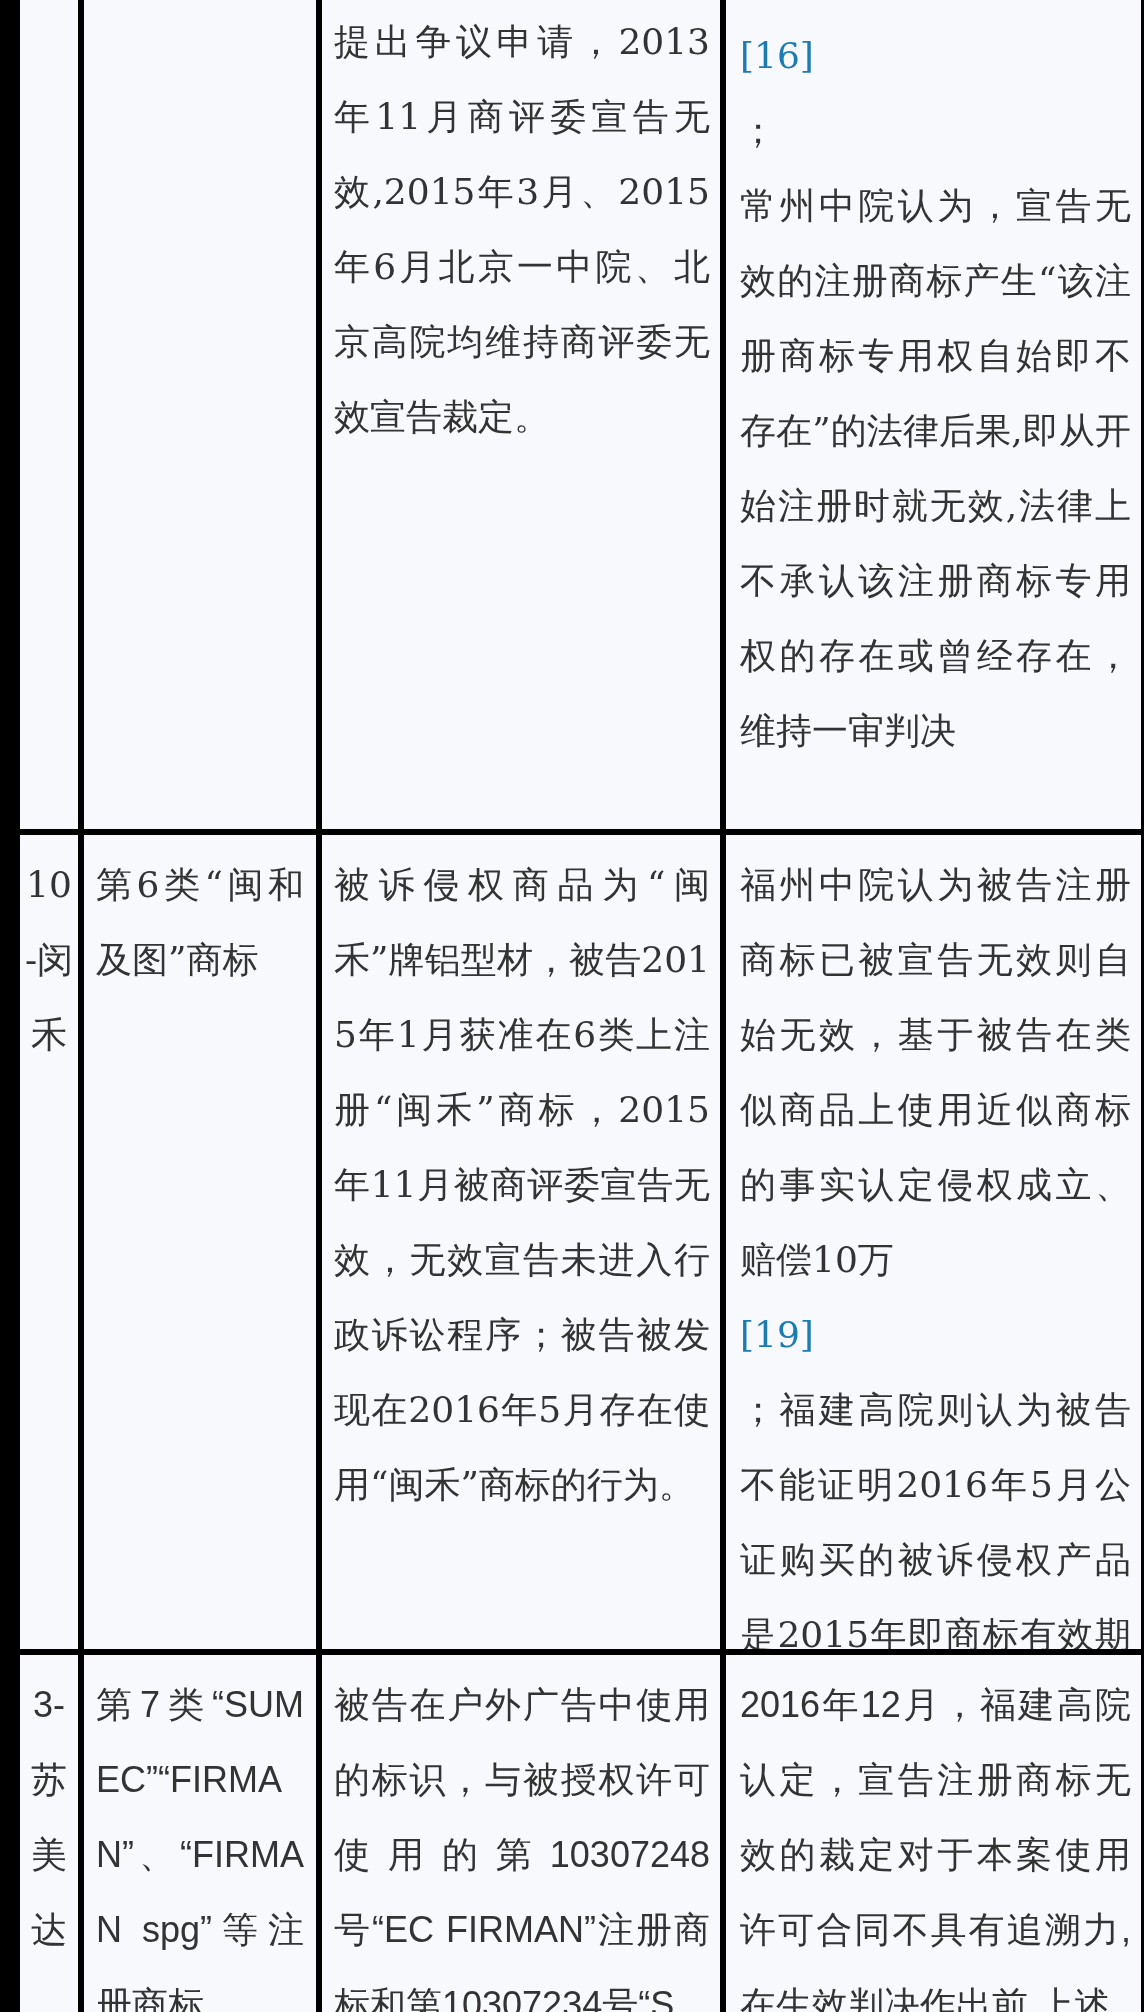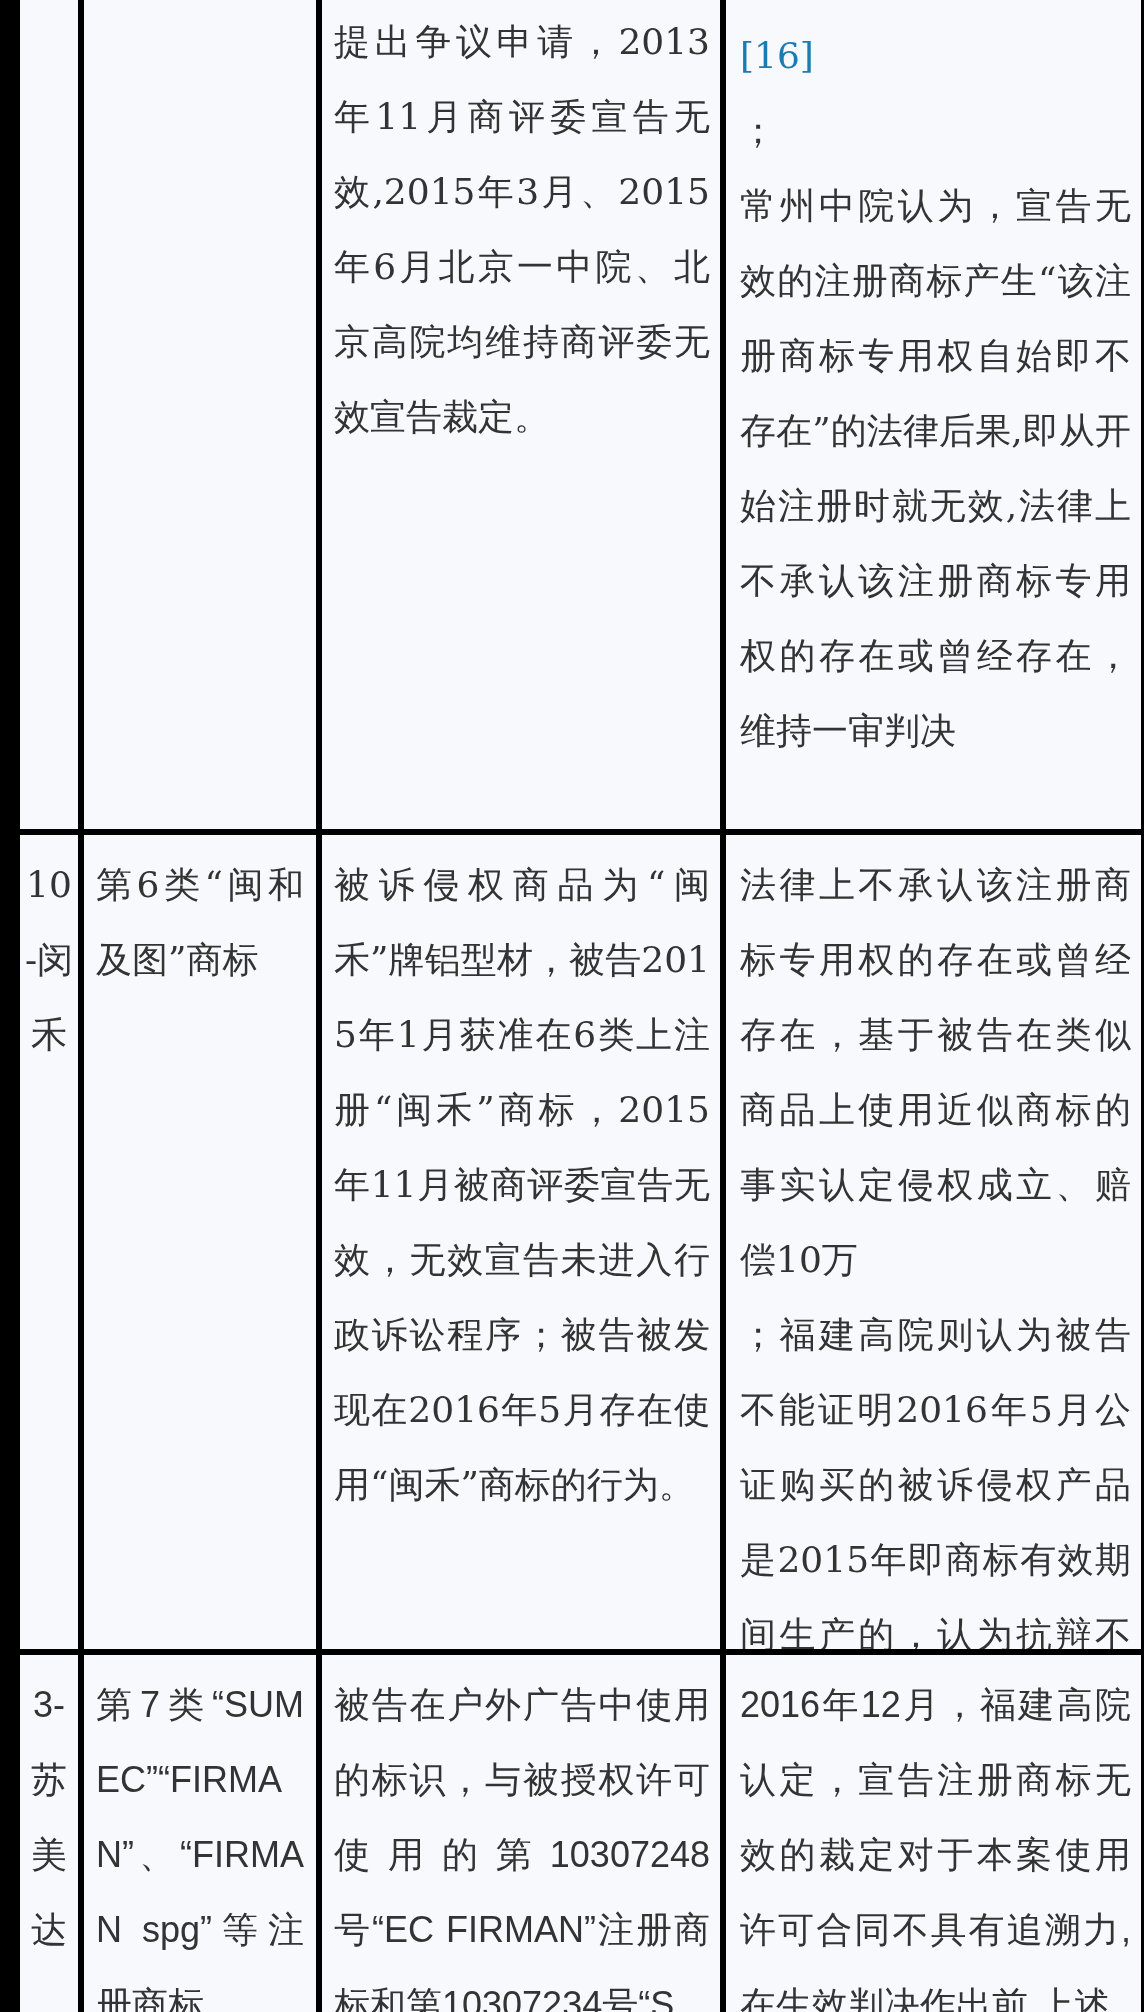--- a/index.html
+++ b/index.html
@@ -76,21 +76,22 @@
         </div><div class="cell mark">
           <div class="para">
             <div class="txt">第6类“闽和及图”商标</div>
           </div>
         </div><div class="cell facts">
           <div class="para">
             <div class="txt">被诉侵权商品为“闽禾”牌铝型材，被告2015年1月获准在6类上注册“闽禾”商标，2015年11月被商评委宣告无效，无效宣告未进入行政诉讼程序；被告被发现在2016年5月存在使用“闽禾”商标的行为。</div>
           </div>
         </div><div class="cell holdings">
           <div class="para">
-            <div class="txt">法律上不承认该注册商标专用权的存在或曾经存在，基于被告在类似商品上使用近似商标的事实认定侵权成立、赔偿10万</div>
+            <div class="txt">福州中院认为被告注册商标已被宣告无效则自始无效，基于被告在类似商品上使用近似商标的事实认定侵权成立、赔偿10万</div>
+            <div class="ref">[19]</div>
             <div class="txt">；福建高院则认为被告不能证明2016年5月公证购买的被诉侵权产品是2015年即商标有效期间生产的，认为抗辩不成立</div>
           </div>
         </div></div>
       <div class="trow sans"><div class="cell num">
           <div class="para">
             <div class="txt">3-苏美达</div>
           </div>
         </div><div class="cell mark">
           <div class="para">
             <div class="txt">第7类“SUMEC”“FIRMAN”、“FIRMAN spg”等注册商标</div>

